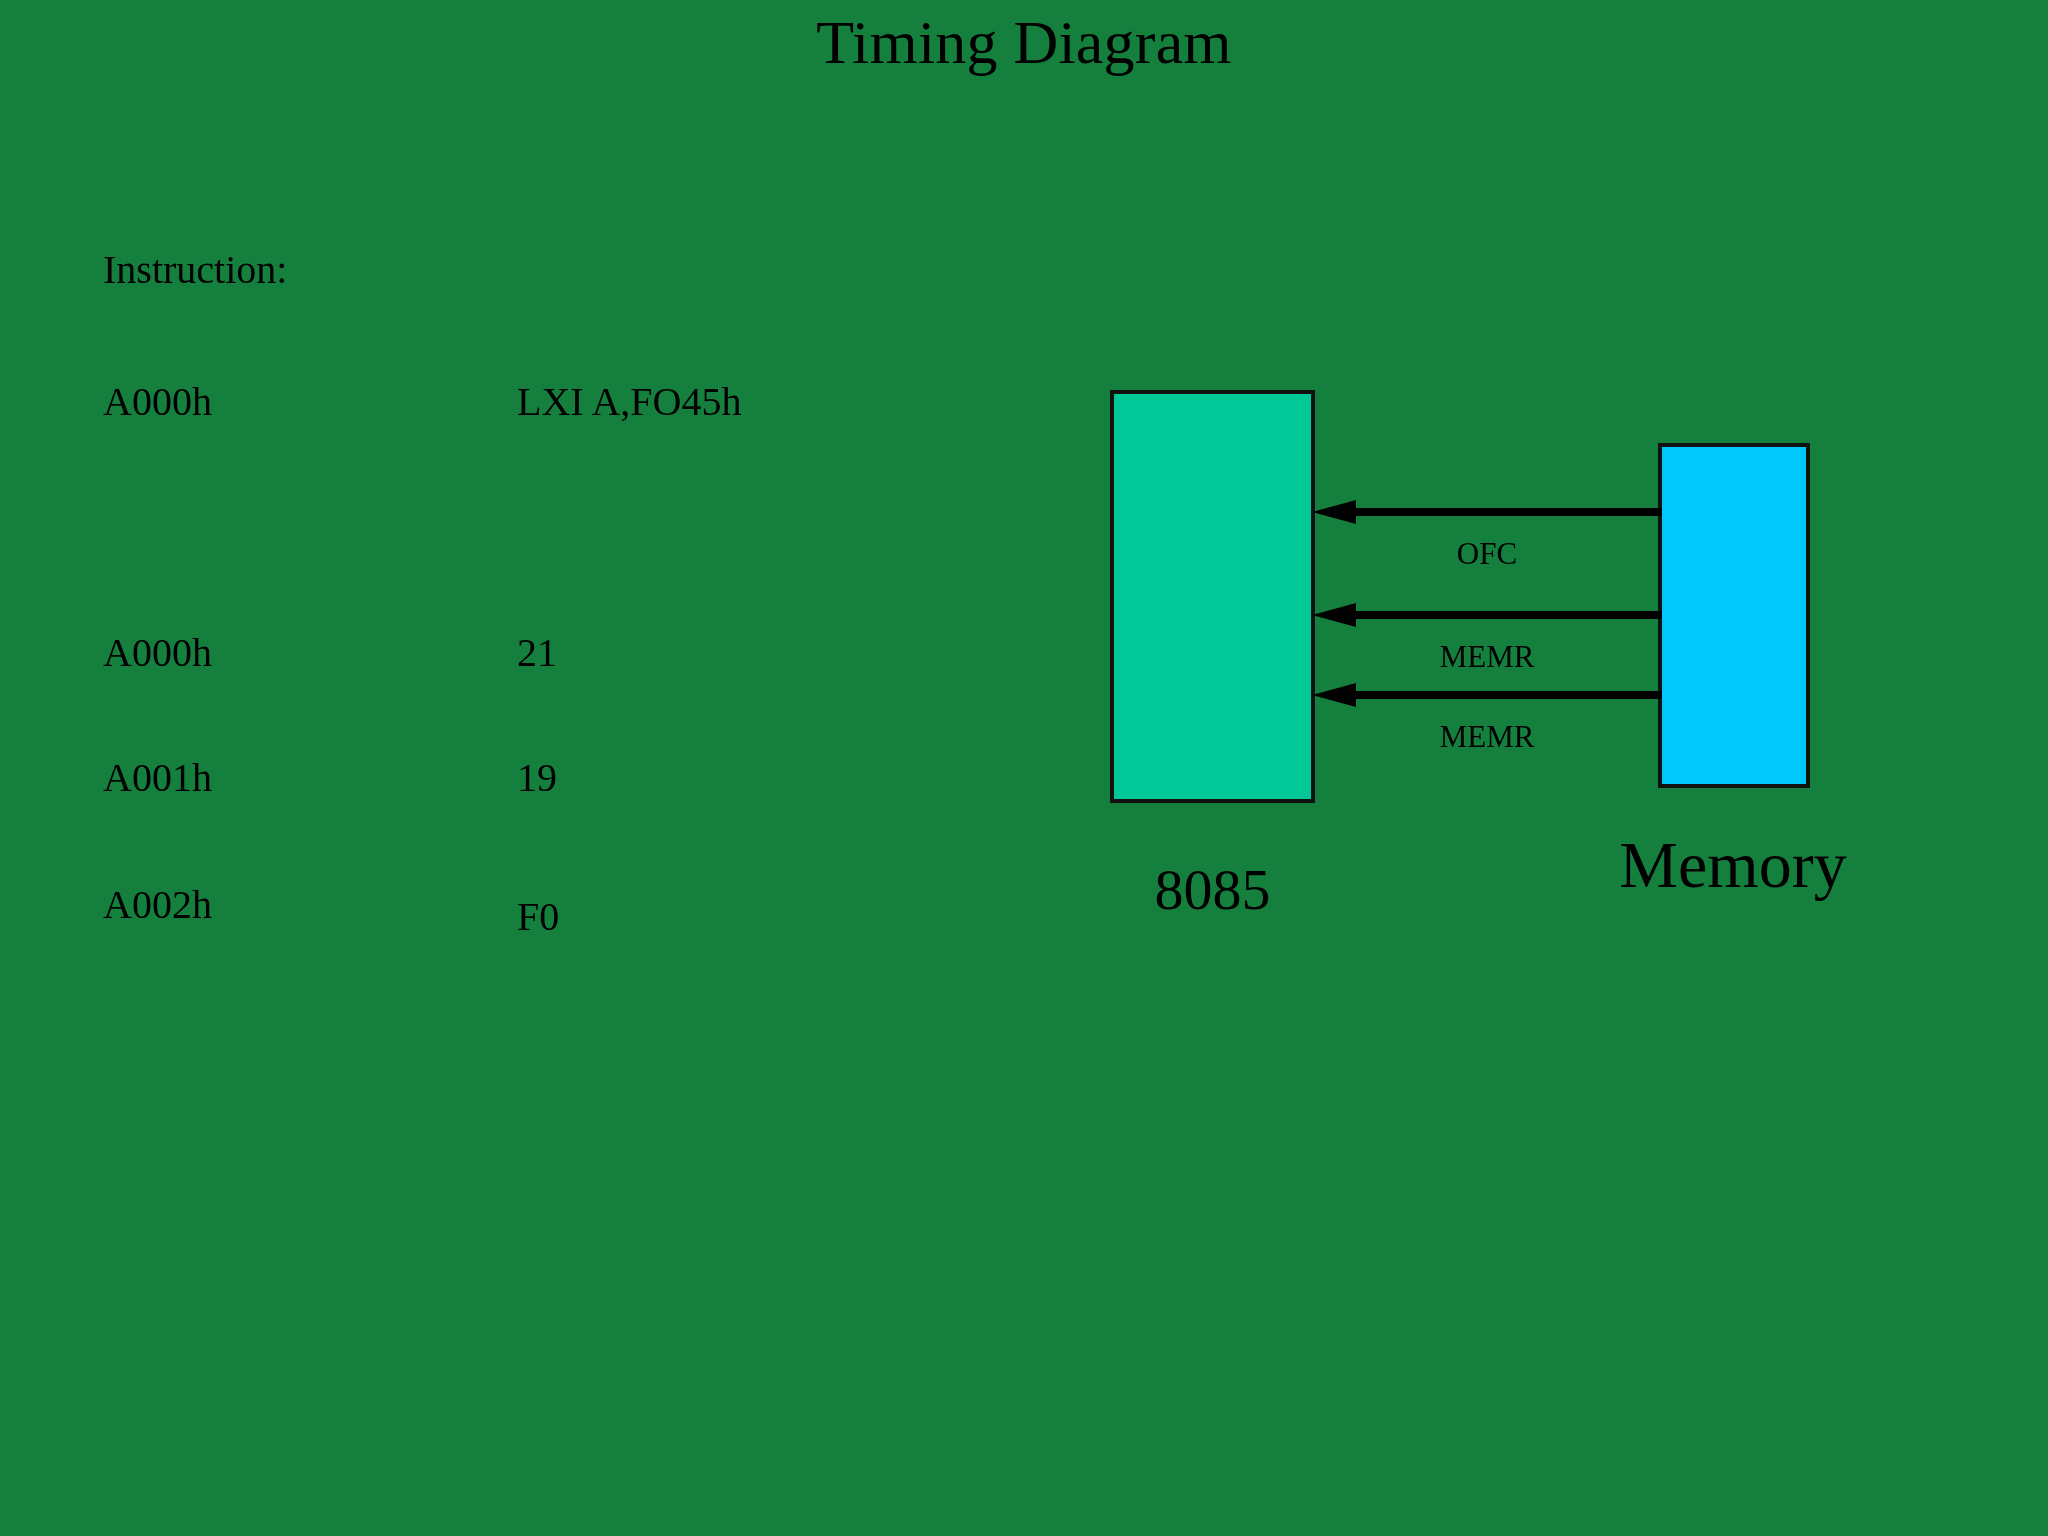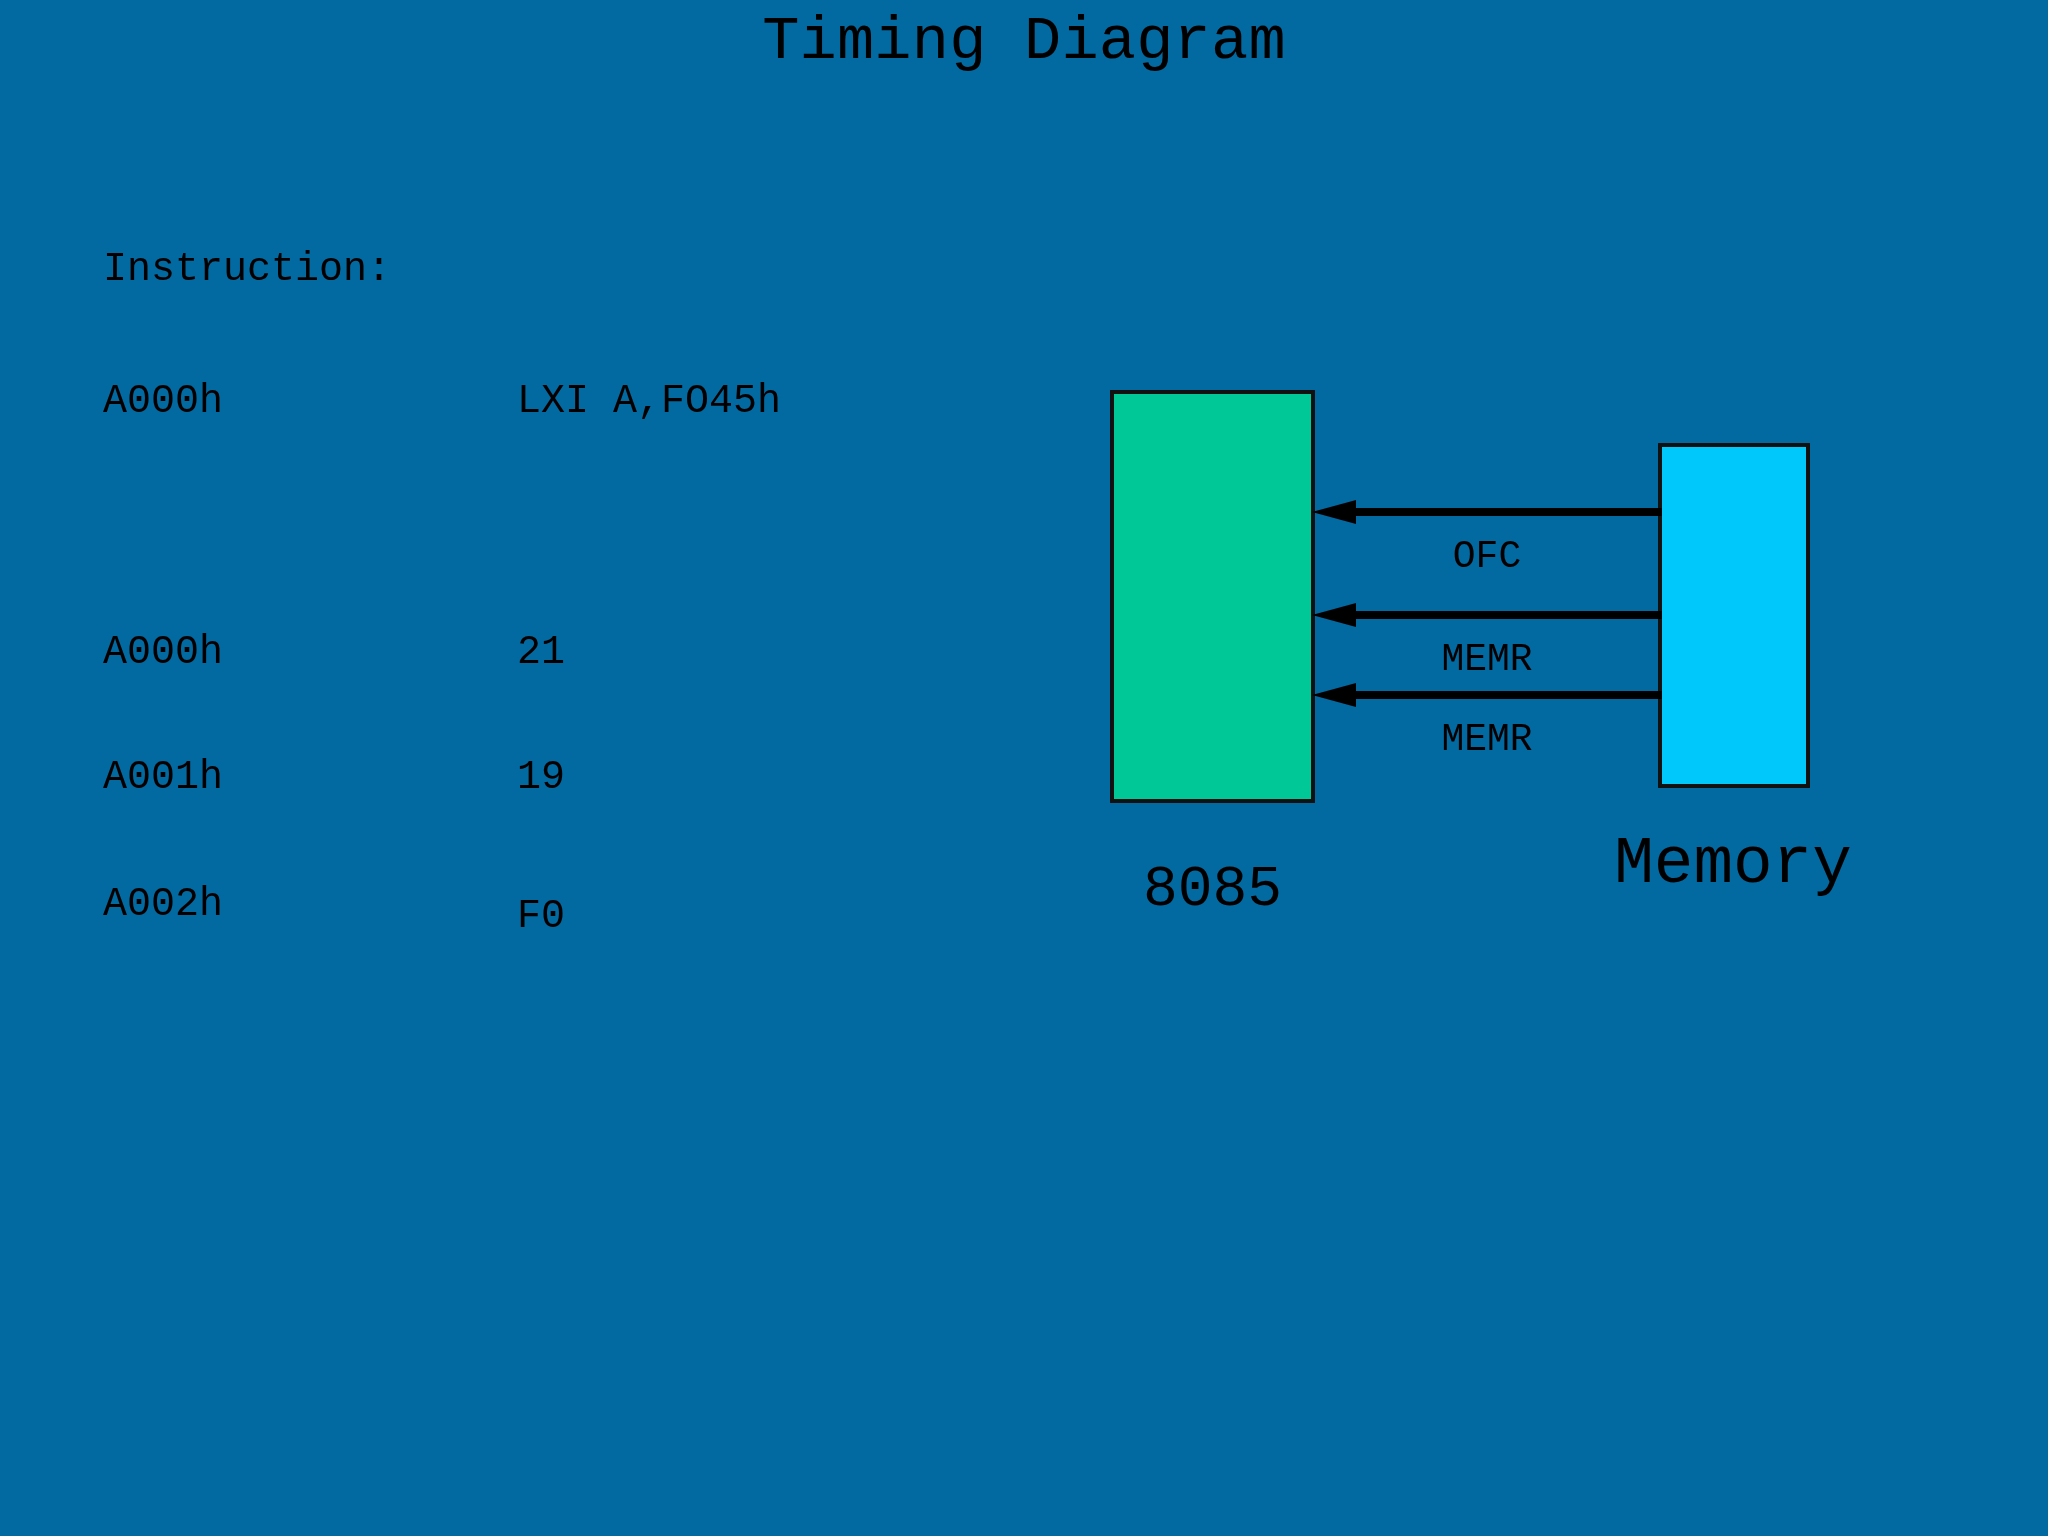--- a/index.html
+++ b/index.html
@@ -115,36 +115,36 @@
     width: 350px;
     height: 24px;
   }
   .signal-arrow svg { display: block; width: 350px; height: 24px; }
 
   .signal-label {
     position: absolute;
     left: 212px;
     width: 350px;
     text-align: center;
-    font-size: 38px;
+    font-size: 31px;
     line-height: 1;
     white-space: nowrap;
   }
 
   #arrow-ofc    { top: 130px; }
   #label-ofc    { top: 168px; }
   #arrow-memr-1 { top: 233px; }
   #label-memr-1 { top: 271px; }
   #arrow-memr-2 { top: 313px; }
   #label-memr-2 { top: 351px; }
 </style>
 </head>
 <body>
 
-<div id="slide" style="background: #0369a1; font-family: Liberation Mono, monospace;">
+<div id="slide" style="background: #15803d;">
 
   <div id="slide-title">Timing Diagram</div>
 
   <div id="line-instruction" class="text-line col-addr">Instruction:</div>
 
   <div id="row-instr-addr" class="text-line col-addr">A000h</div>
   <div id="row-instr-mnem" class="text-line col-val">LXI A,FO45h</div>
 
 
   <div id="row0-addr" class="text-line col-addr">A000h</div>

